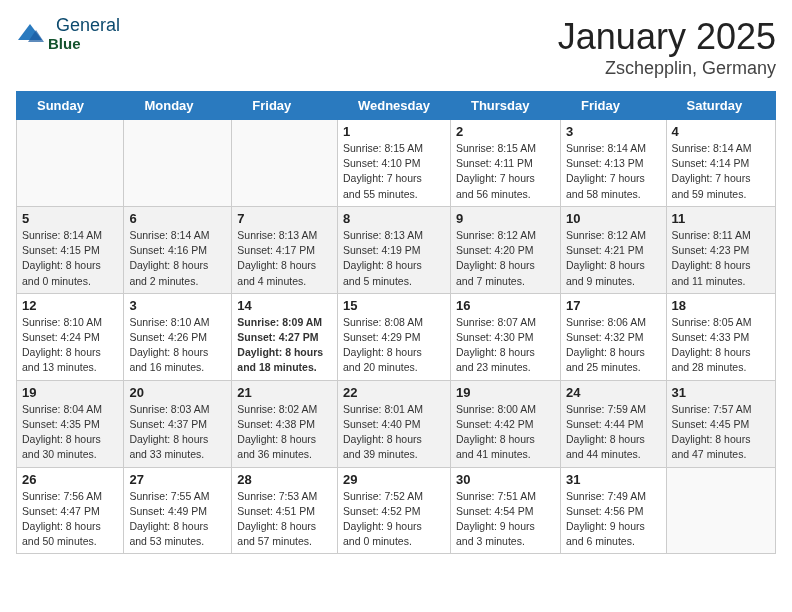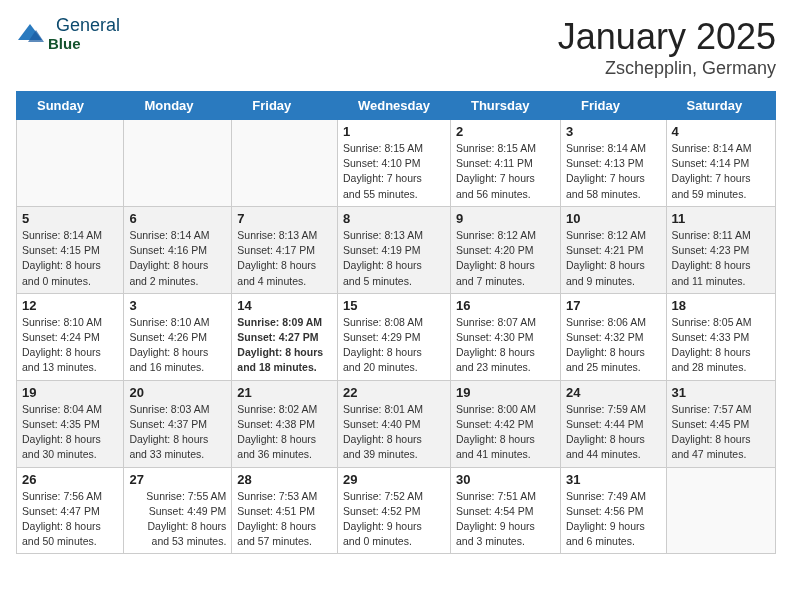--- a/index.html
+++ b/index.html
@@ -323,21 +323,21 @@
       <tr>
         <td>
           <span class="day-num">26</span>
           <div class="day-info" style="white-space: pre-line;">Sunrise: 7:56 AM
 Sunset: 4:47 PM
 Daylight: 8 hours
 and 50 minutes.</div>
         </td>
         <td>
           <span class="day-num">27</span>
-          <div class="day-info" style="white-space: pre-line; text-align: right;">Sunrise: 7:55 AM
+          <div class="day-info" style="white-space: pre-line;">Sunrise: 7:55 AM
 Sunset: 4:49 PM
 Daylight: 8 hours
 and 53 minutes.</div>
         </td>
         <td>
           <span class="day-num">28</span>
           <div class="day-info" style="white-space: pre-line;">Sunrise: 7:53 AM
 Sunset: 4:51 PM
 Daylight: 8 hours
 and 57 minutes.</div>

